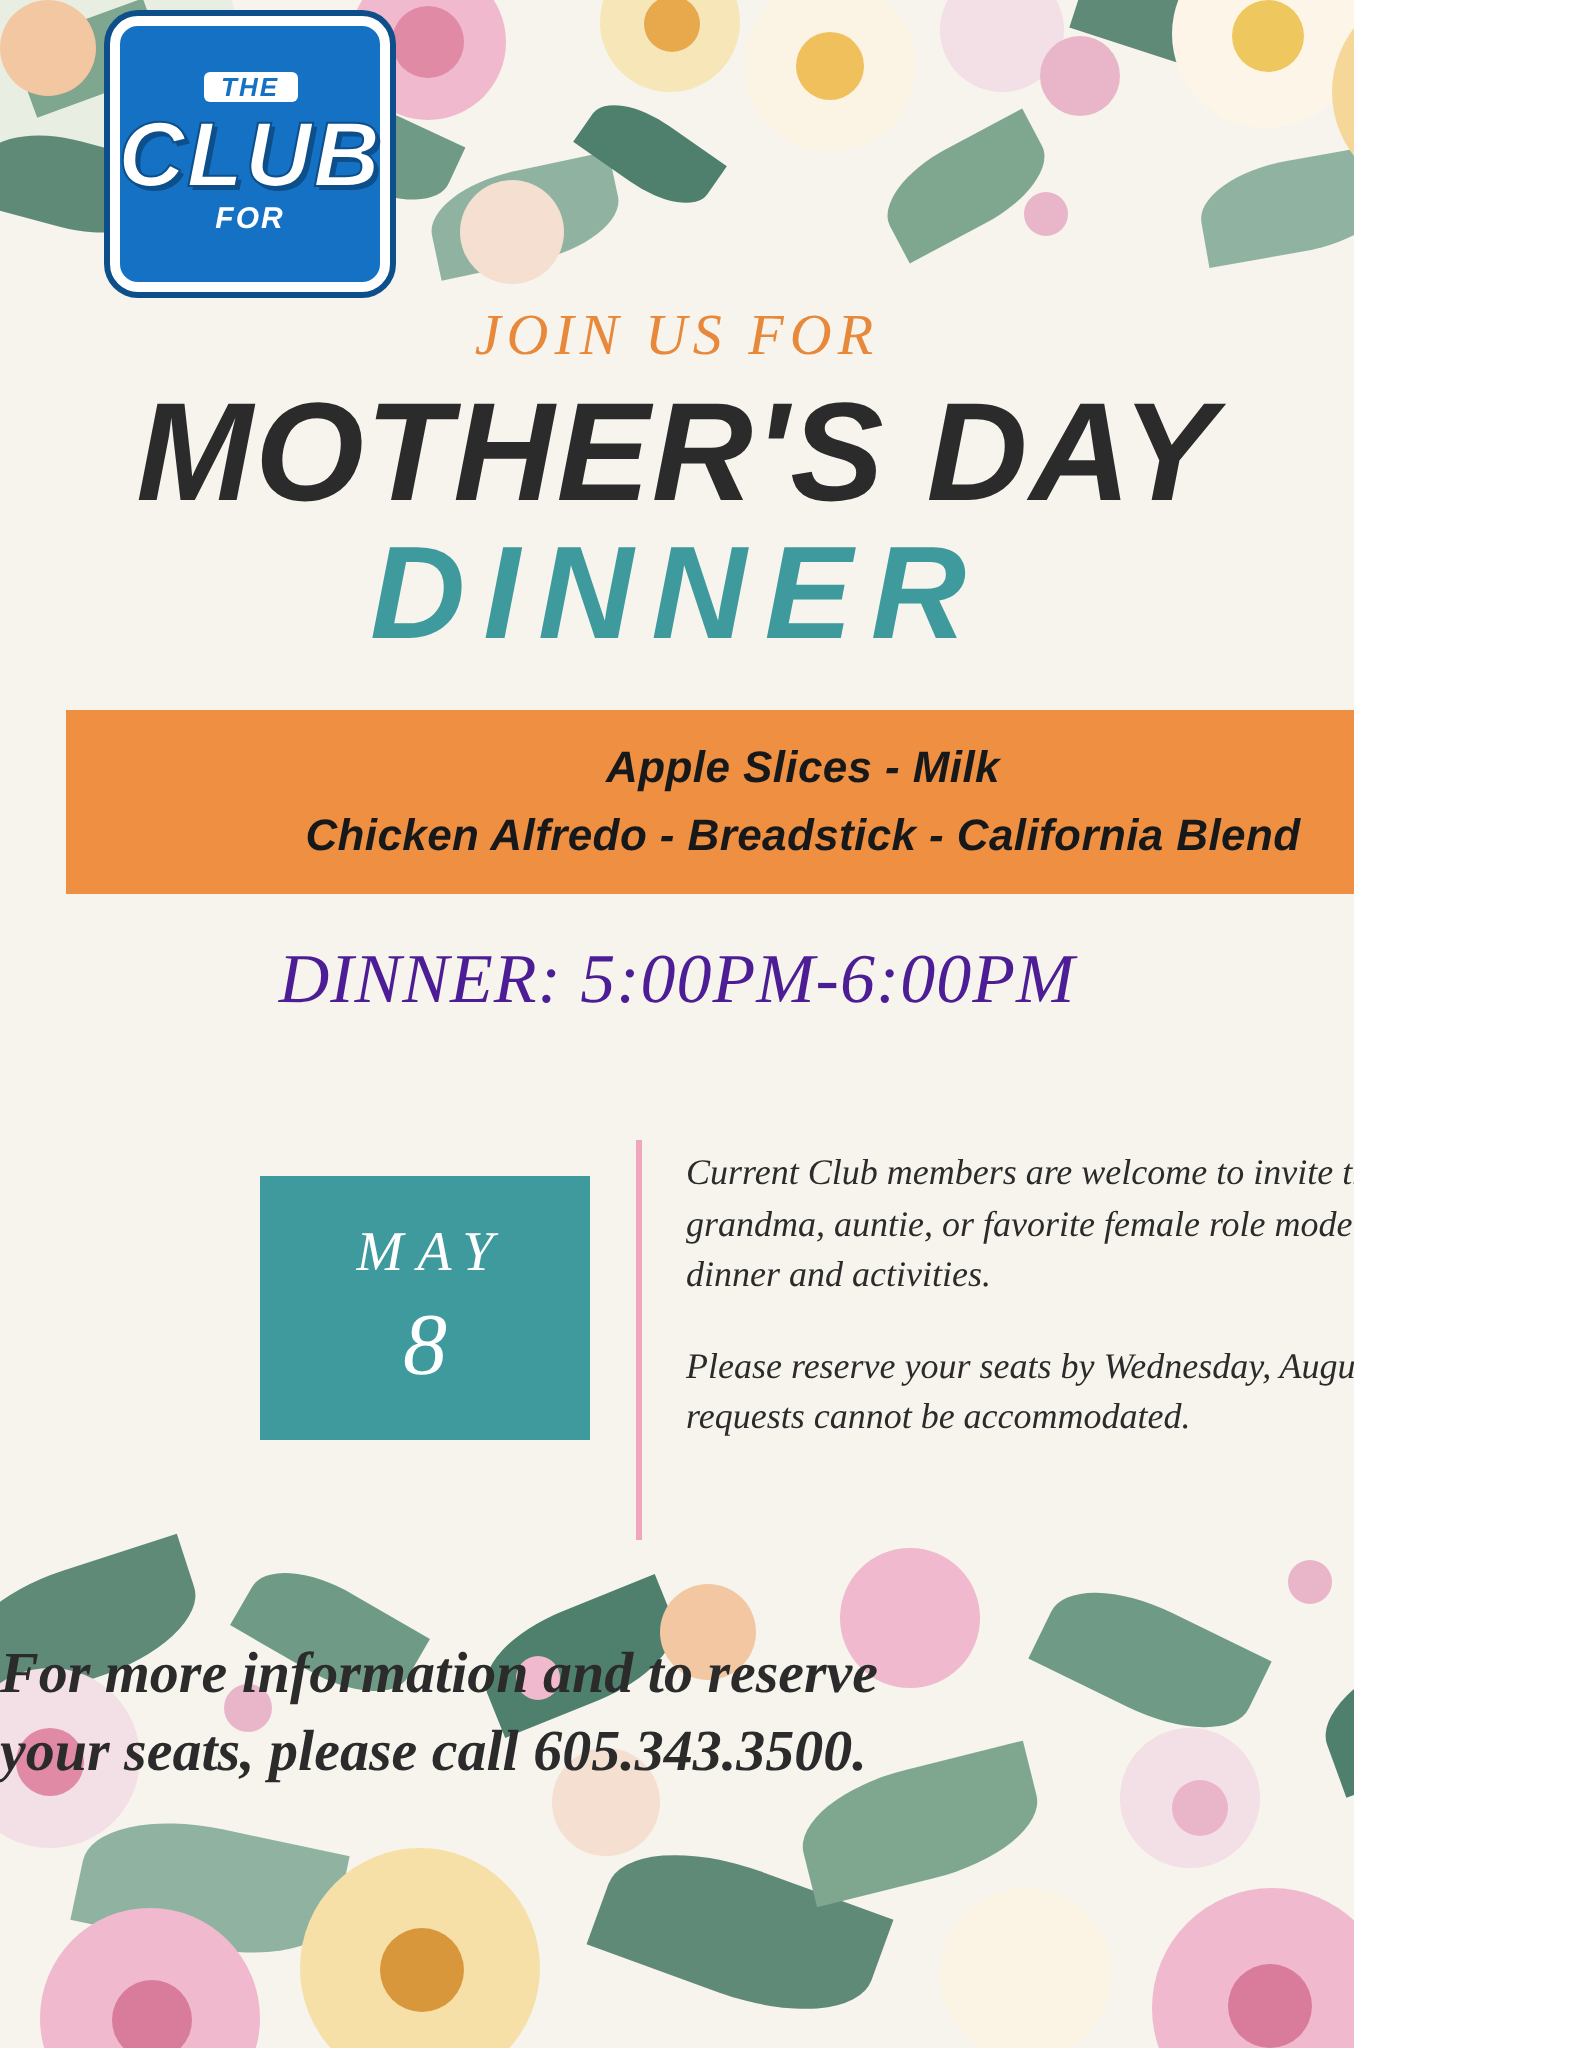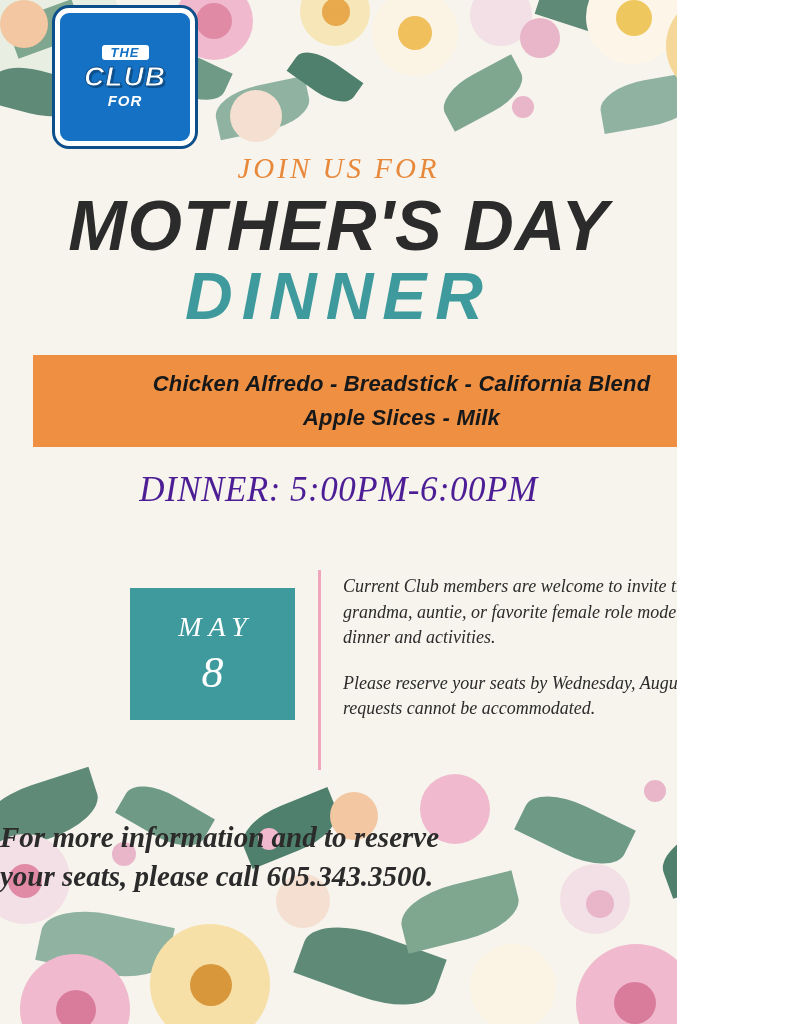--- a/index.html
+++ b/index.html
@@ -61,21 +61,21 @@
     font-size: 13px;
     font-weight: bold;
     letter-spacing: 1px;
     background: #ffffff;
     color: #1471c4;
     padding: 1px 9px;
     border-radius: 3px;
     margin-bottom: 3px;
   }
   .logo .l-club {
-    font-size: 28px;
+    font-size: 46px;
     font-weight: bold;
     letter-spacing: 1px;
     -webkit-text-stroke: 1px #0d4f8b;
     text-shadow: 2px 2px 0 #0d4f8b;
   }
   .logo .l-for {
     font-size: 15px;
     font-weight: bold;
     letter-spacing: 1px;
     margin: 2px 0;
@@ -284,22 +284,22 @@
     <span class="l-for">FOR</span>
   </div>
 
   <div class="content">
 
     <div class="join">JOIN US FOR</div>
     <div class="title-main">MOTHER'S DAY</div>
     <div class="title-sub">DINNER</div>
 
     <div class="menu-bar">
+      <div class="menu-line">Apple Slices - Milk</div>
       <div class="menu-line">Chicken Alfredo - Breadstick - California Blend</div>
-      <div class="menu-line">Apple Slices - Milk</div>
     </div>
 
     <div class="times">
       <div>DINNER: 5:00PM-6:00PM</div>
     </div>
 
     <div class="date-box">
       <span class="month">MAY</span>
       <span class="day">8</span>
     </div>

